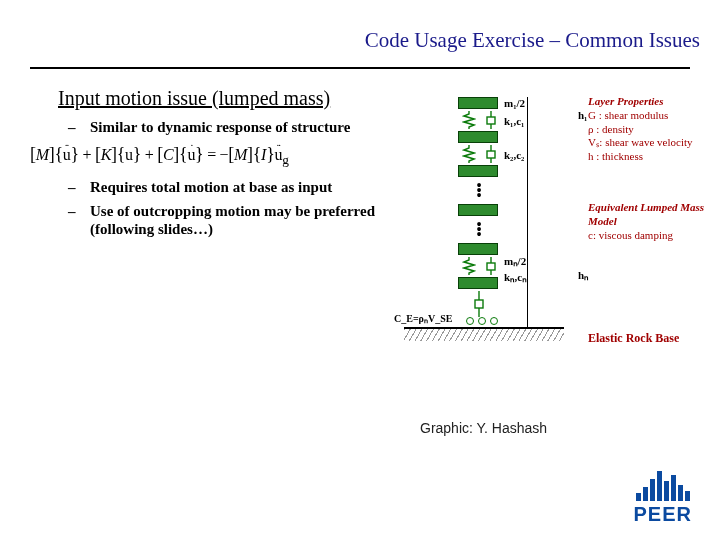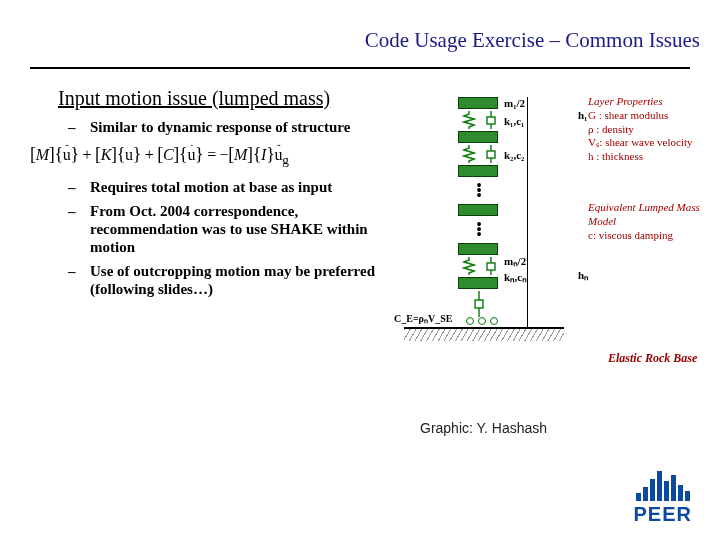--- a/index.html
+++ b/index.html
@@ -88,21 +88,21 @@
     position: relative;
     margin-top: 4px;
   }
   .layer-props {
     position: absolute;
     left: 192px;
     font-size: 11px;
     color: #a00000;
     line-height: 1.25;
   }
-  .layer-props .hdr { font-weight: normal; font-style: italic; }
+  .layer-props .hdr { font-weight: bold; font-style: italic; }
   .mass-stack {
     position: absolute;
     left: 36px;
     top: 6px;
     width: 92px;
   }
   .mass {
     width: 40px;
     height: 12px;
     background: #2e8b2e;
@@ -176,26 +176,24 @@
     width: 8px; height: 8px; border: 1.5px solid #0a7a0a; border-radius: 50%;
   }
   .ce-label {
     position: absolute;
     left: -2px; top: 220px;
     font-size: 10px;
     font-weight: bold;
   }
   .erb {
     position: absolute;
-    left: 192px; top: 260px;
+    left: 192px; top: 240px;
     font-size: 12px;
-    font-style: italic;
     font-weight: bold;
     color: #a00000;
-    margin-left: 20px;
   }
   .credit {
     position: absolute;
     left: 420px;
     top: 420px;
     font-family: Arial, sans-serif;
     font-size: 14px;
     color: #222;
   }
   .logo {
@@ -243,21 +241,20 @@
       <span class="br">[</span><span class="mat">M</span><span class="br">]</span><span class="br">{</span><span class="dd">u</span><span class="br">}</span>
       <span>+</span>
       <span class="br">[</span><span class="mat">K</span><span class="br">]</span><span class="br">{</span><span>u</span><span class="br">}</span>
       <span>+</span>
       <span class="br">[</span><span class="mat">C</span><span class="br">]</span><span class="br">{</span><span class="d">u</span><span class="br">}</span>
       <span>=</span>
       <span>−</span><span class="br">[</span><span class="mat">M</span><span class="br">]</span><span class="br">{</span><span class="mat">I</span><span class="br">}</span><span class="dd">u</span><sub>g</sub>
     </div>
     <ul class="bullets">
       <li>Requires total motion at base as input</li>
-      <li>From Oct. 2004 correspondence, recommendation was to use SHAKE within motion</li>
       <li>Use of outcropping motion may be preferred (following slides…)</li>
     </ul>
   </div>
 
   <div class="right">
     <div class="diagram">
       <div class="vline"></div>
 
       <div class="mass-stack">
         <div class="mass"></div>

